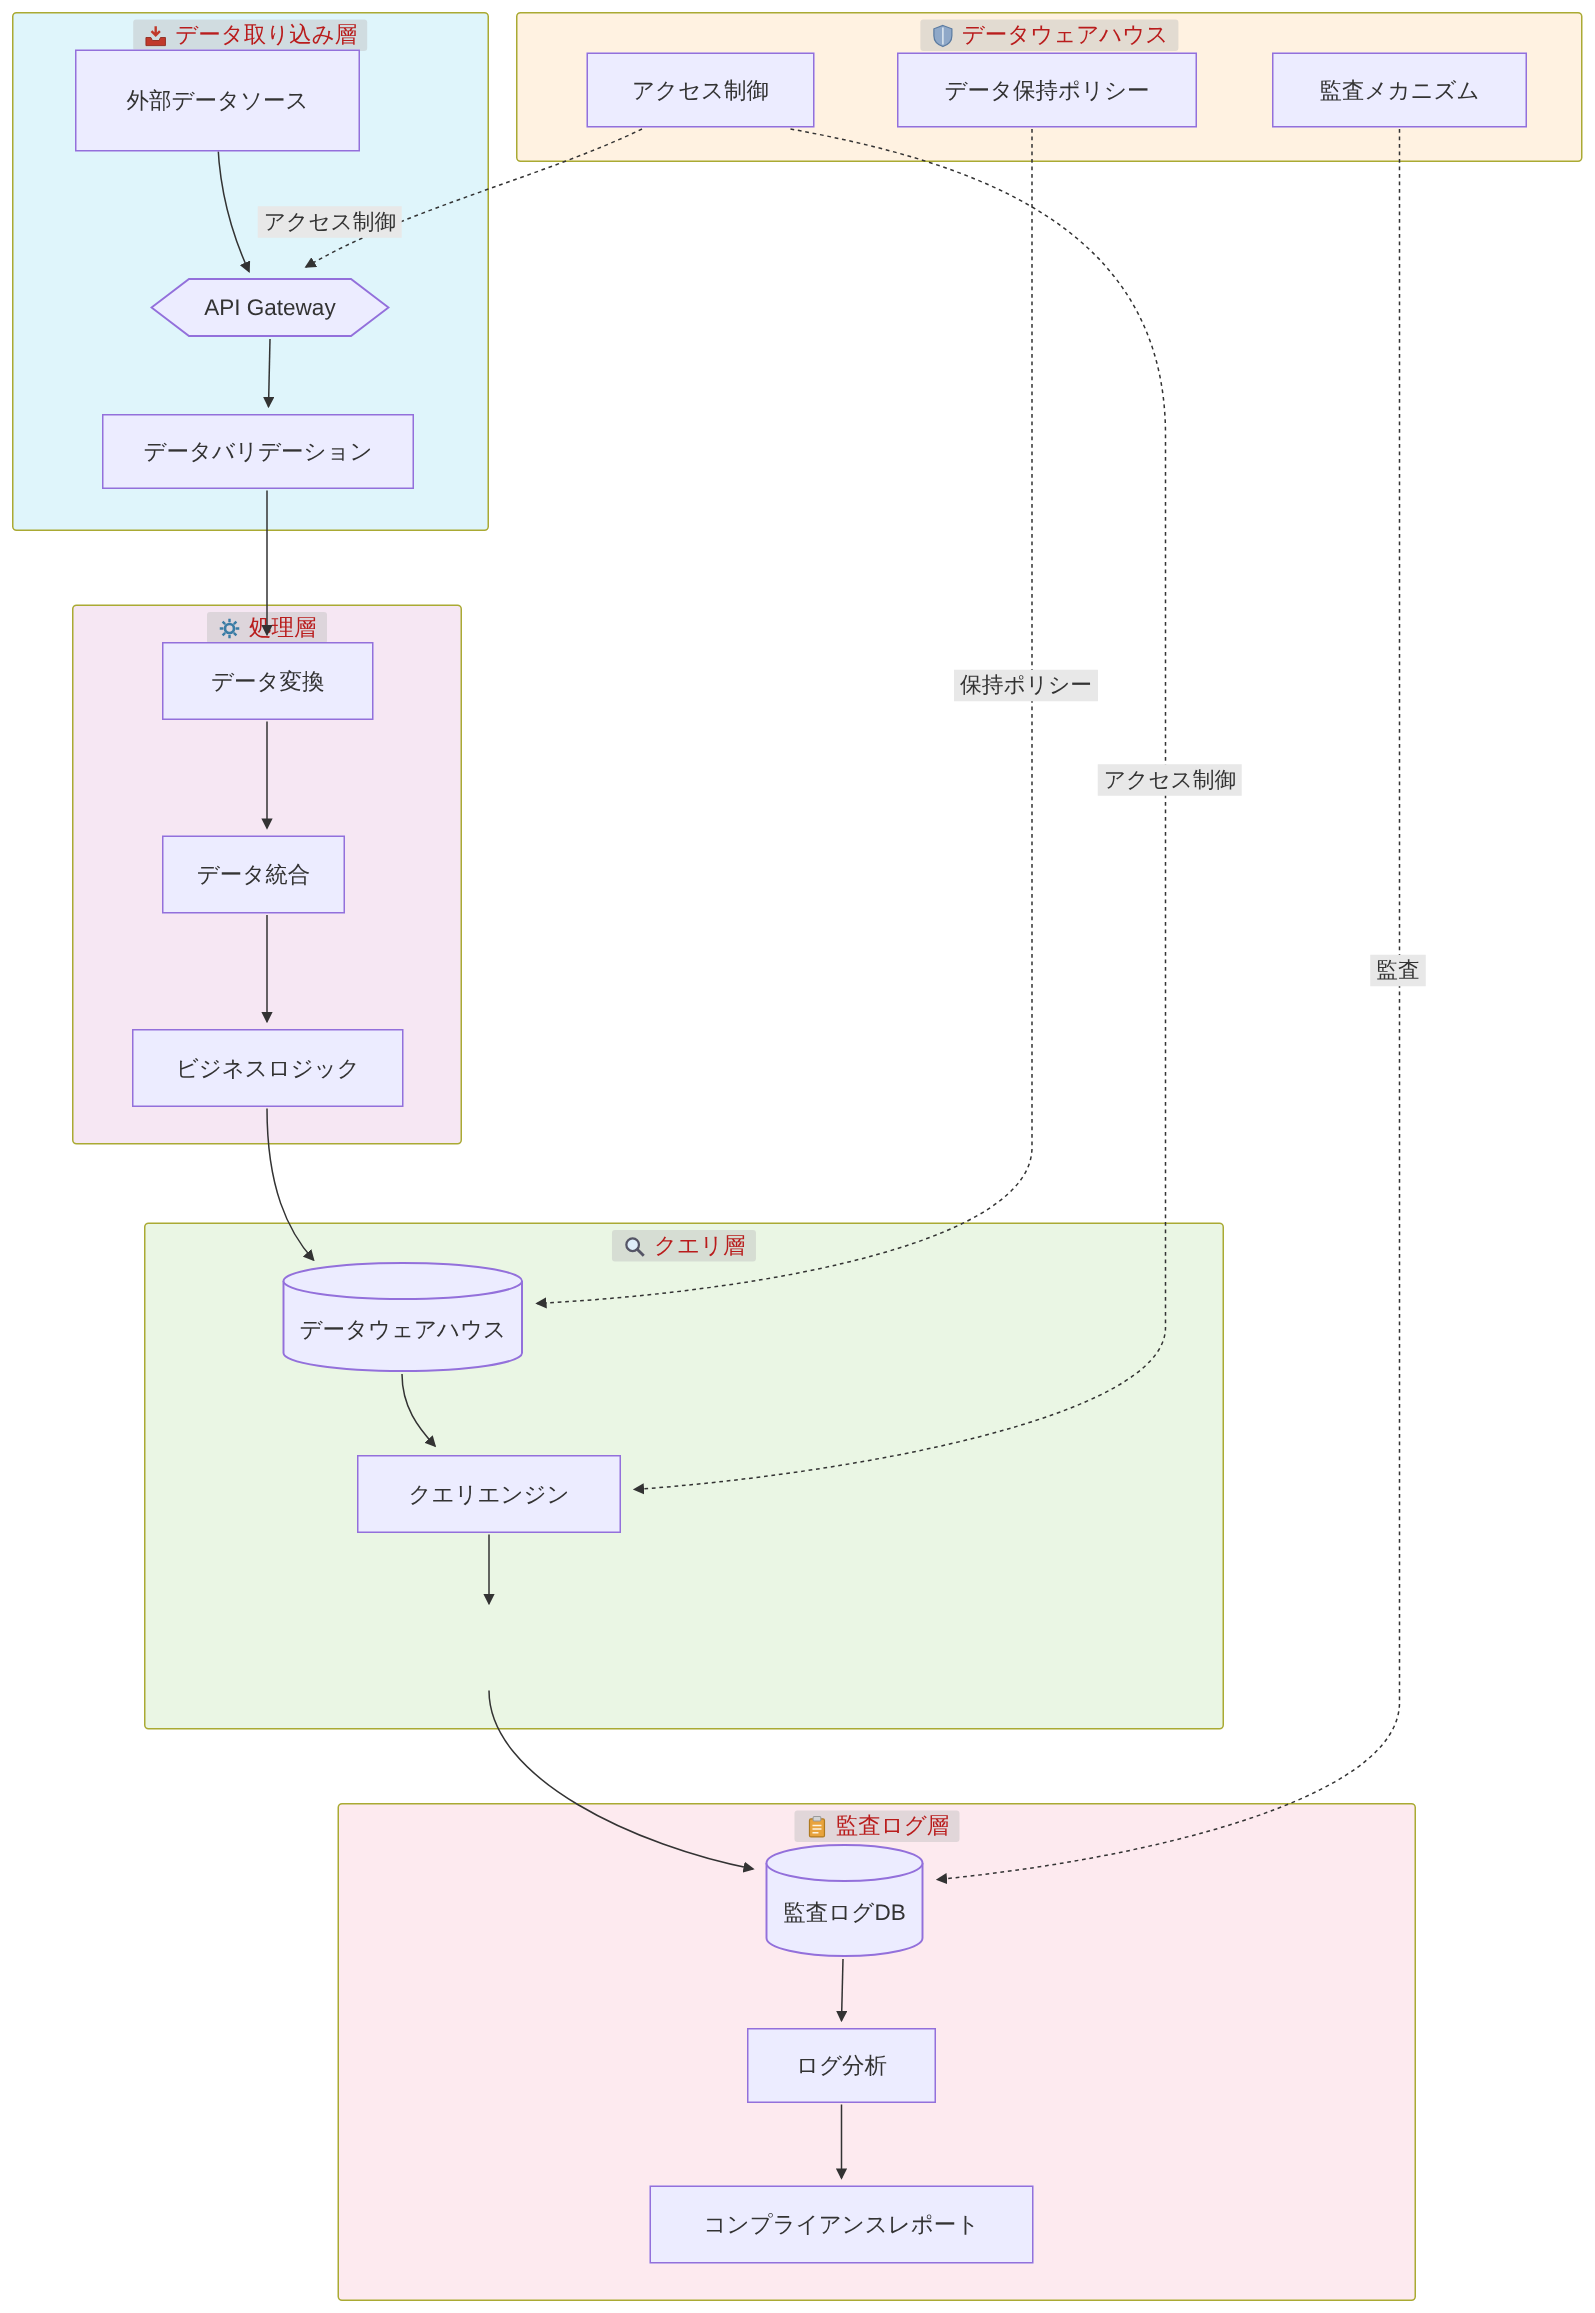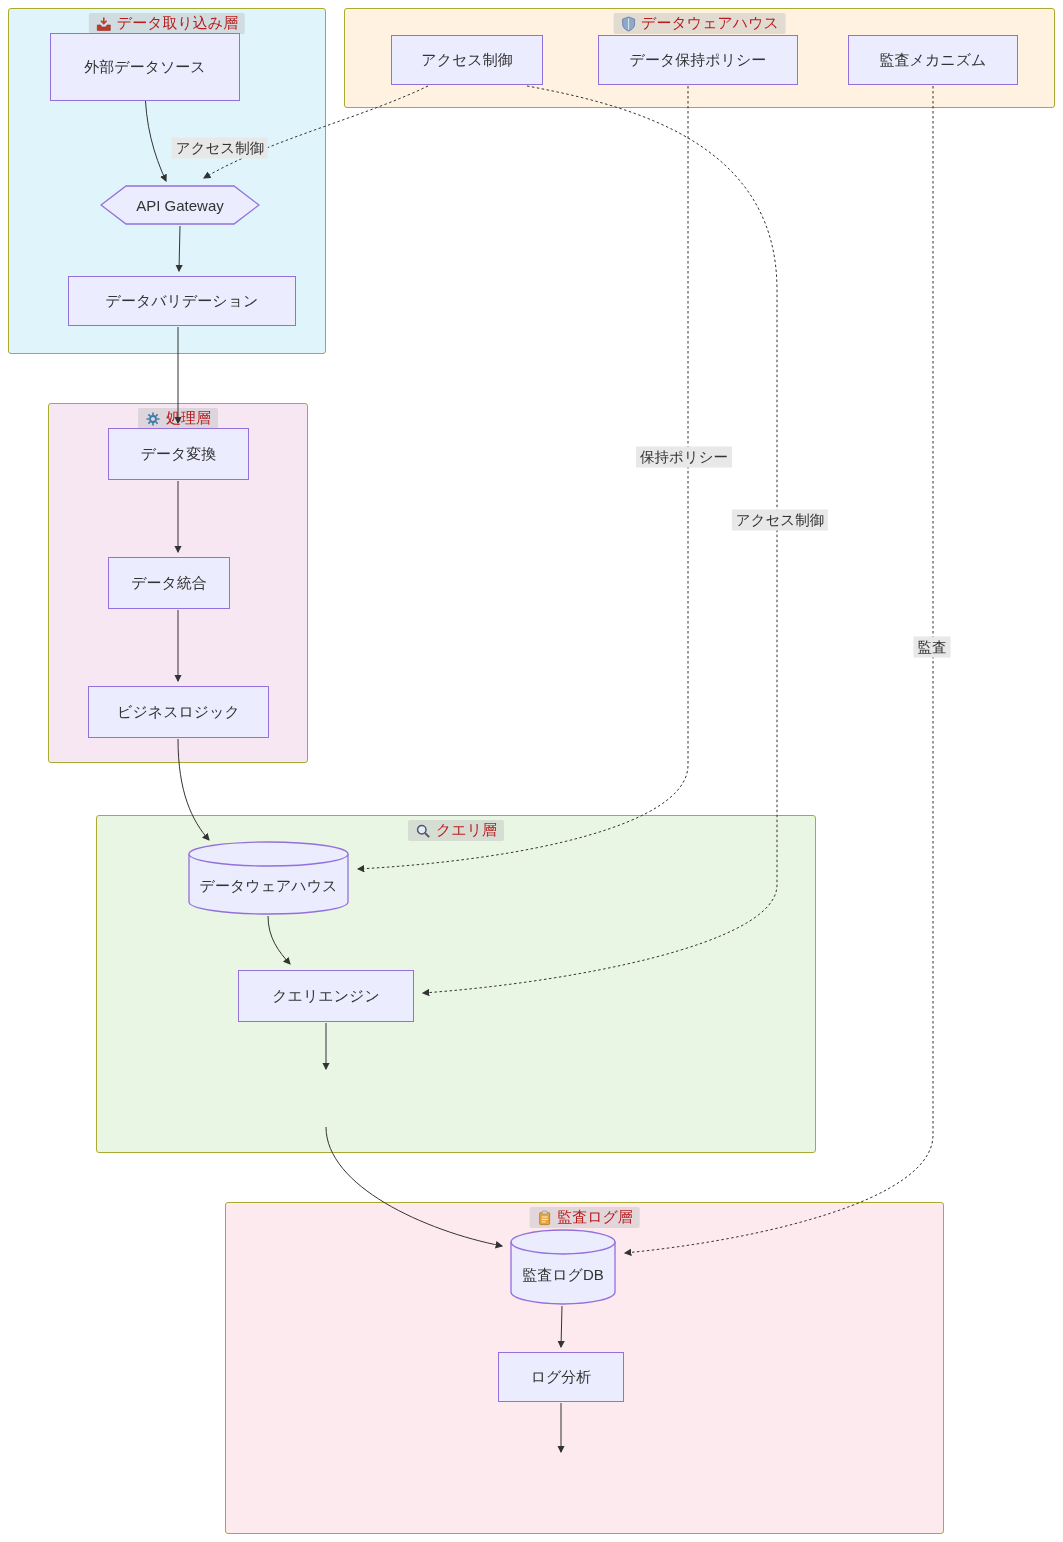--- a/index.html
+++ b/index.html
@@ -134,21 +134,21 @@
     <span>外部データソース</span>
   </div>
 
   <div class="node hex" style="left:100px;top:185px;width:160px;height:40px">
     <svg class="shape" viewBox="0 0 160 40" preserveAspectRatio="none">
       <polygon points="26,1 134,1 159,20 134,39 26,39 1,20"></polygon>
     </svg>
     <span>API Gateway</span>
   </div>
 
-  <div class="node" style="left:68px;top:276px;width:228px;height:50px">
+  <div class="node" style="left:68px;top:276px;width:208px;height:50px">
     <span>データバリデーション</span>
   </div>
 
   <div class="node" style="left:391px;top:35px;width:152px;height:50px">
     <span>アクセス制御</span>
   </div>
 
   <div class="node" style="left:598px;top:35px;width:200px;height:50px">
     <span>データ保持ポリシー</span>
   </div>
@@ -187,19 +187,22 @@
       <path d="M1,13 L1,63 A52,12 0 0 0 105,63 L105,13"></path>
       <ellipse cx="53" cy="13" rx="52" ry="12"></ellipse>
     </svg>
     <span>監査ログDB</span>
   </div>
 
   <div class="node" style="left:498px;top:1352px;width:126px;height:50px">
     <span>ログ分析</span>
   </div>
 
+  <div class="node" style="left:433px;top:1457px;width:256px;height:52px">
+    <span>コンプライアンスレポート</span>
+  </div>
 
   <div class="edge-label" style="left:220px;top:148px">アクセス制御</div>
   <div class="edge-label" style="left:684px;top:457px">保持ポリシー</div>
   <div class="edge-label" style="left:780px;top:520px">アクセス制御</div>
   <div class="edge-label" style="left:932px;top:647px">監査</div>
 
 </div>
 
 </body></html>

